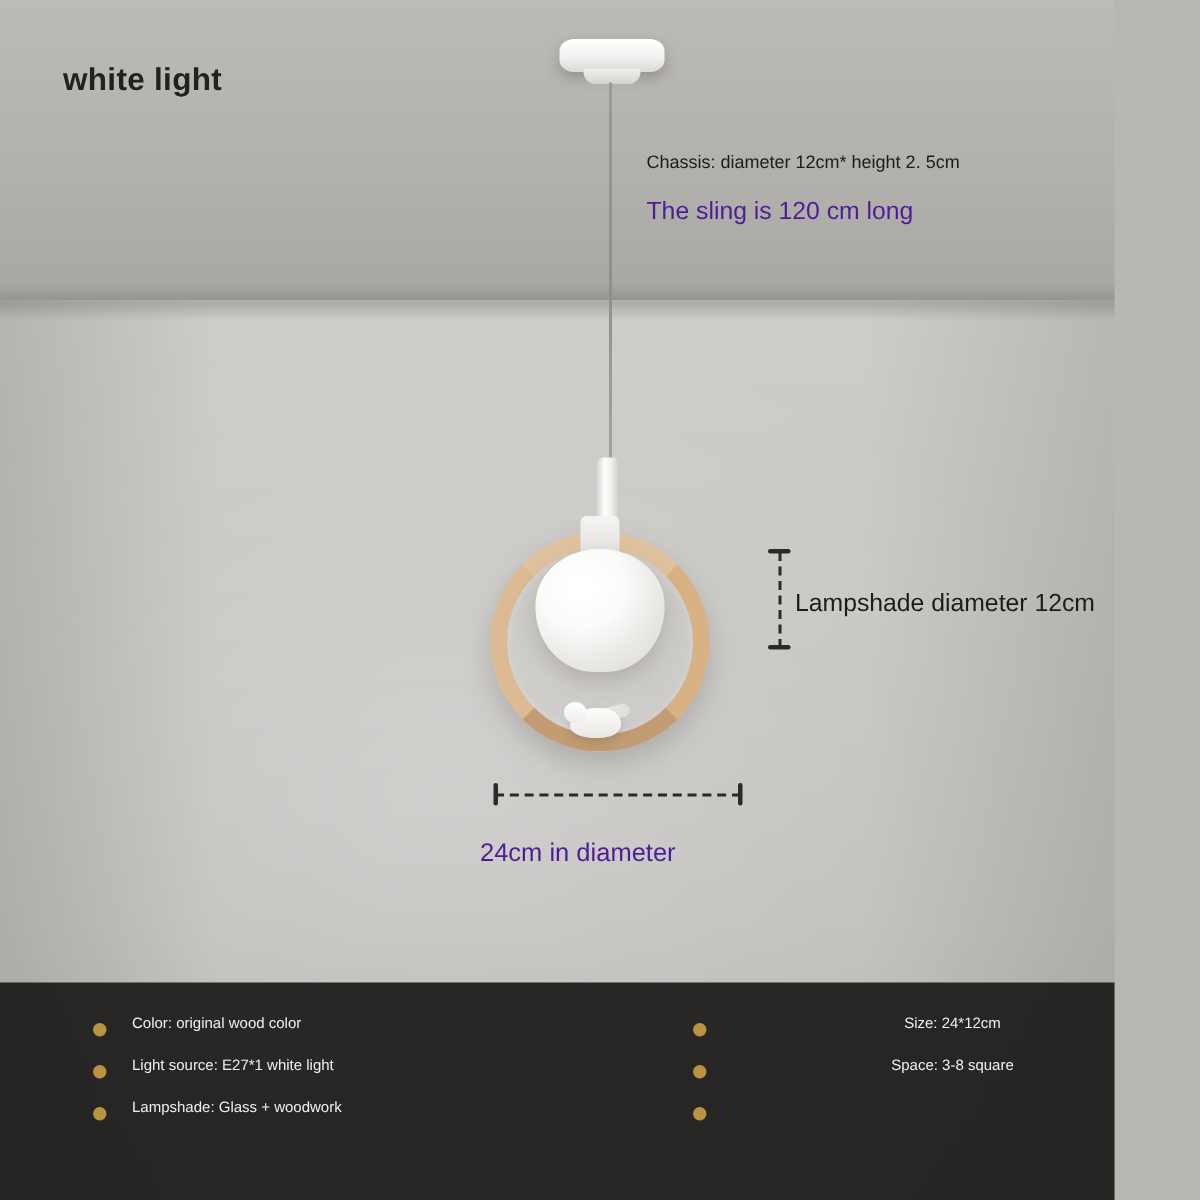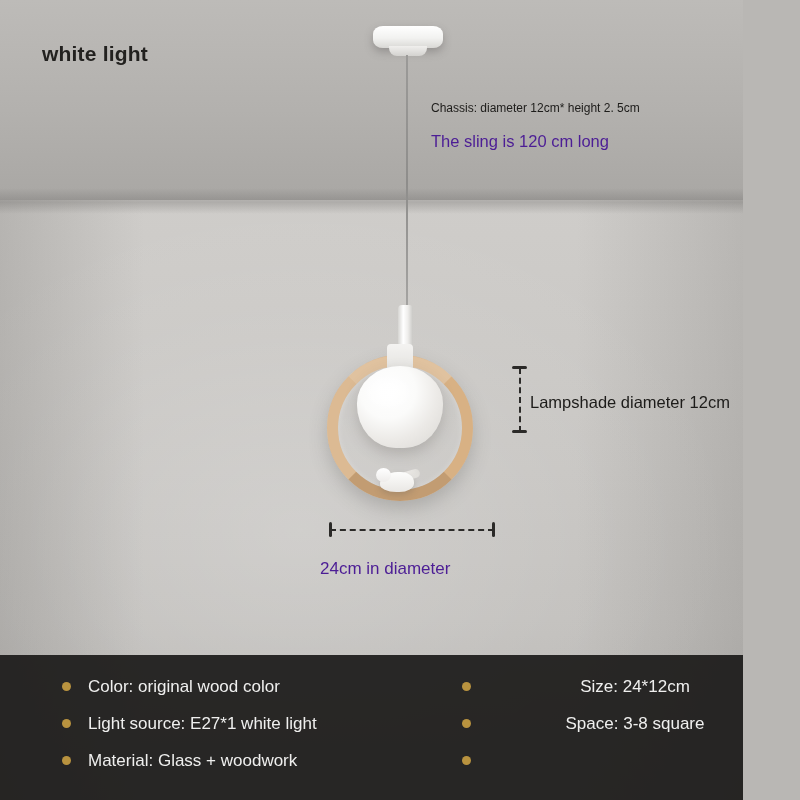--- a/index.html
+++ b/index.html
@@ -142,21 +142,21 @@
   .spec-panel{
     position:absolute;left:0;top:655px;width:780px;height:145px;
     background:rgba(28,27,26,0.93);
     border-radius:0 16px 0 0;
   }
   .spec-col{position:absolute;top:22px;}
   .spec-col.left{left:62px;width:380px;}
   .spec-col.right{left:462px;width:320px;text-align:center;}
   .spec-item{
     position:relative;padding-left:26px;margin-bottom:17px;
-    font-size:17px;color:#efefee;white-space:nowrap;
+    font-size:10px;color:#efefee;white-space:nowrap;
   }
   .spec-item .dot{
     position:absolute;left:0;top:5px;width:9px;height:9px;border-radius:50%;
     background:#b9933f;
   }
 </style>
 </head>
 <body>
 
 <div id="scene">
@@ -201,21 +201,21 @@
       <div class="spec-item">
         <span class="dot"></span>
         <span>Color:  original wood color</span>
       </div>
       <div class="spec-item">
         <span class="dot"></span>
         <span>Light source: E27*1  white light</span>
       </div>
       <div class="spec-item">
         <span class="dot"></span>
-        <span>Material: Glass + woodwork</span>
+        <span>Lampshade: Glass + woodwork</span>
       </div>
     </div>
     <div class="spec-col right">
       <div class="spec-item">
         <span class="dot"></span>
         <span>Size: 24*12cm</span>
       </div>
       <div class="spec-item">
         <span class="dot"></span>
         <span>Space: 3-8 square</span>

